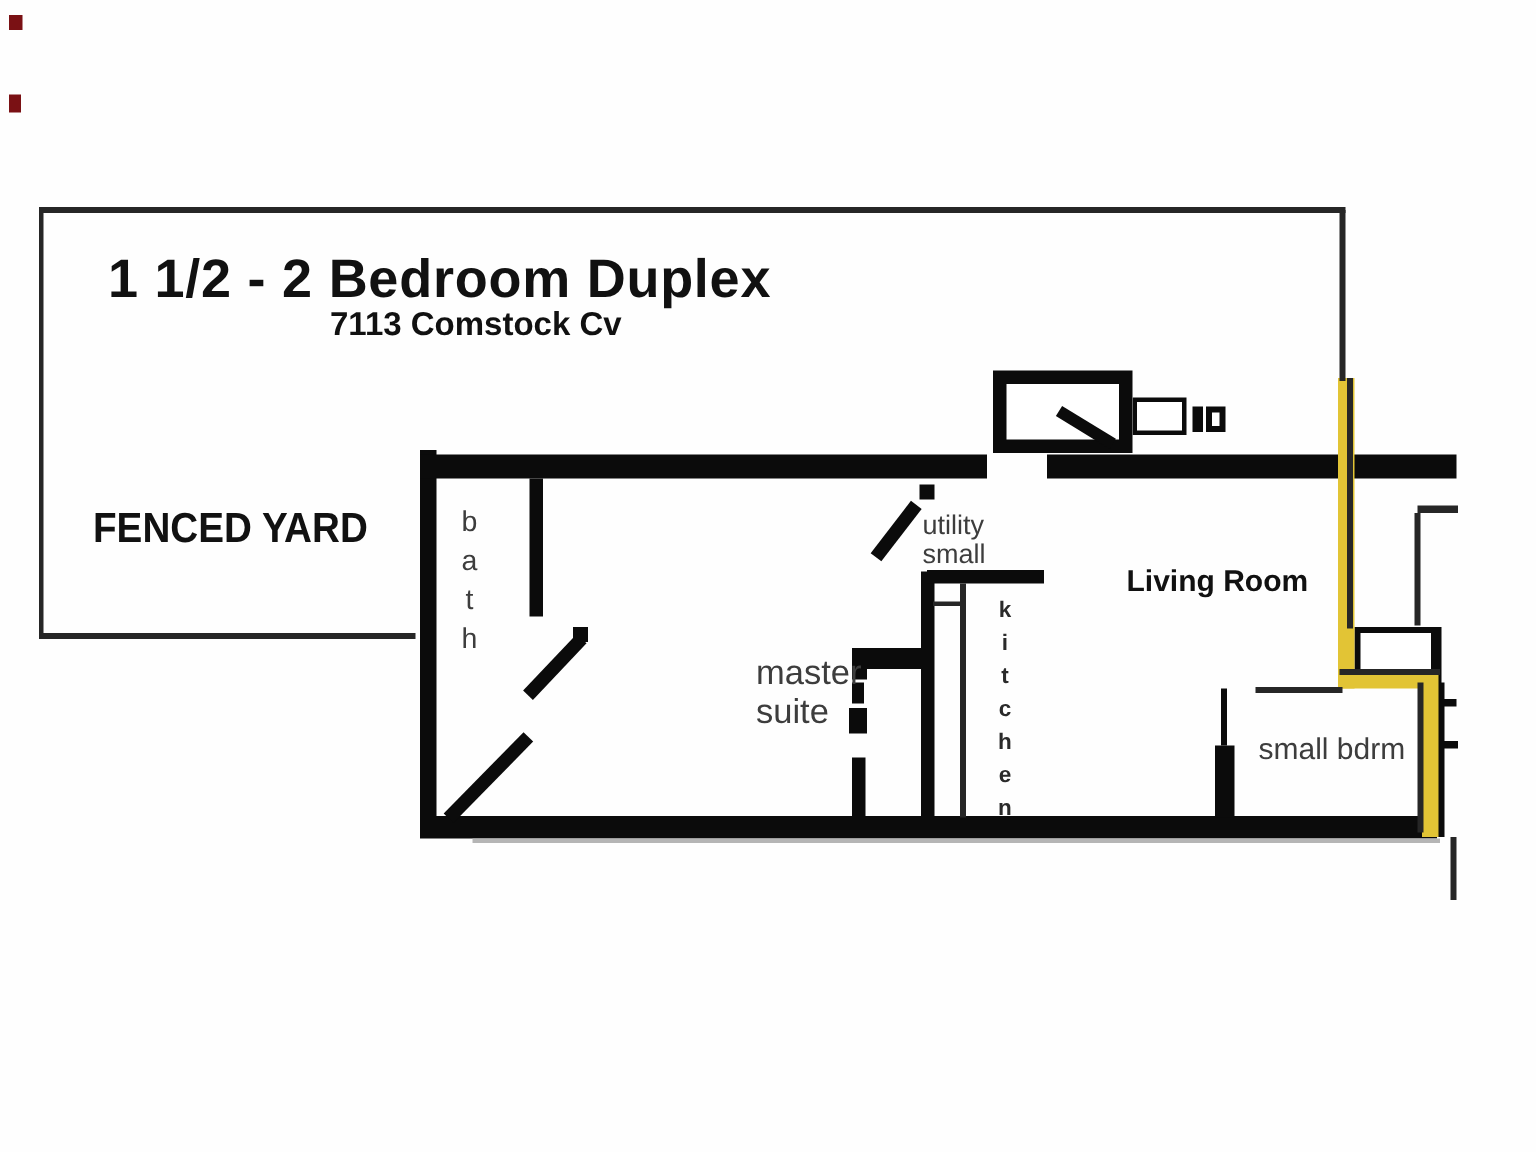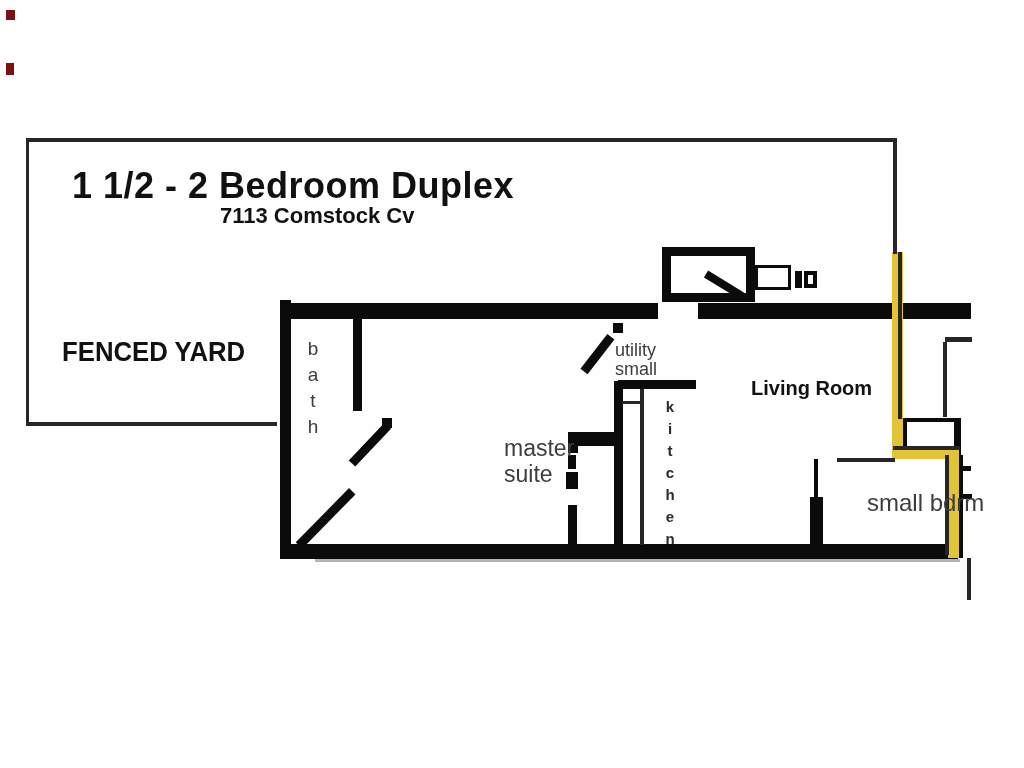--- a/index.html
+++ b/index.html
@@ -80,15 +80,15 @@
   <div class="lbl gray" style="left:615px;top:341px;font-size:18px;line-height:19px;">utility
 small</div>
 
   <div class="lbl gray" style="left:456px;top:435px;font-size:23px;line-height:26px;margin-left:48px;">master
 suite</div>
 
   <div class="lbl bold vchars" style="left:661px;top:396px;font-size:15px;line-height:22px;width:18px;color:#2a2a2a;"><span>k</span><span>i</span><span>t</span><span>c</span><span>h</span><span>e</span><span>n</span></div>
 
   <div class="lbl bold" style="left:751px;top:377px;font-size:20px;">Living Room</div>
 
-  <div class="lbl gray" style="left:839px;top:489px;font-size:24px;margin-left:28px;">small bdrm</div>
+  <div class="lbl gray" style="left:839px;top:489px;font-size:20px;">small bdrm</div>
 
 </div>
 
 </body></html>

